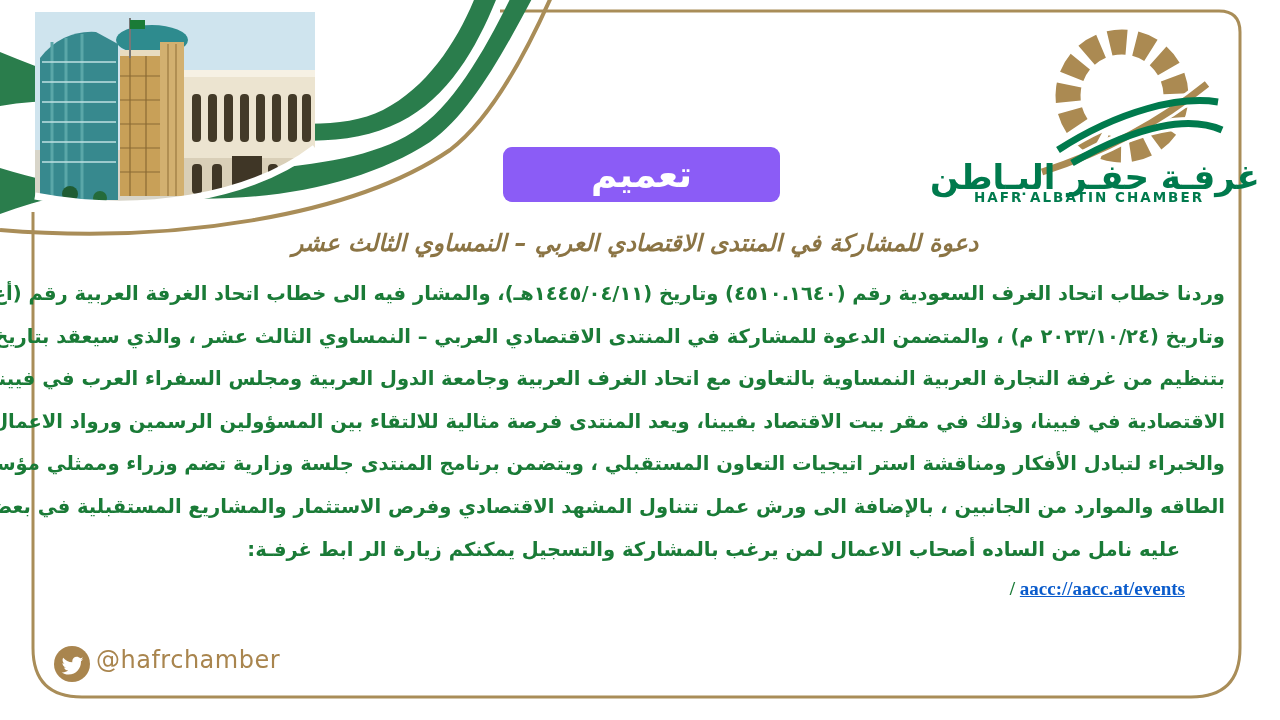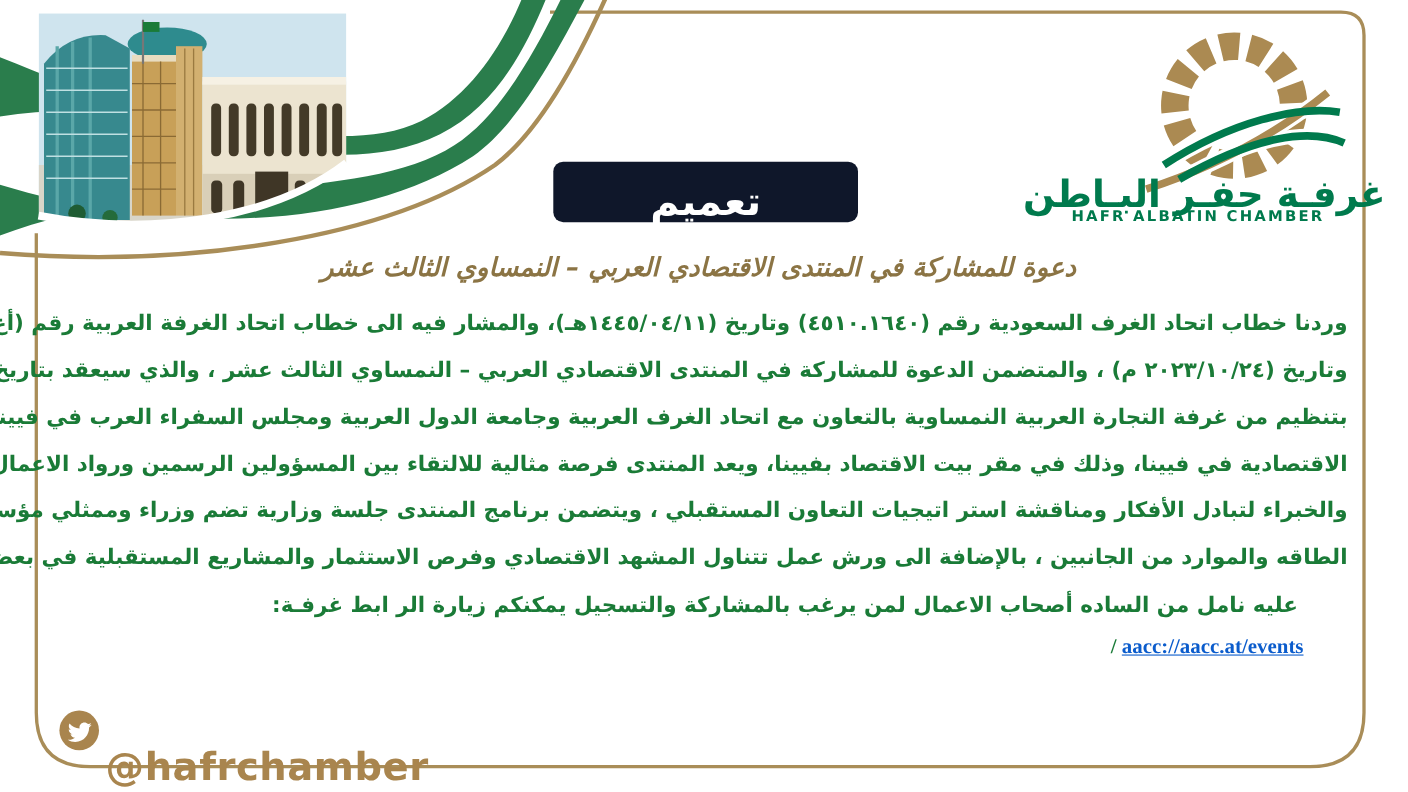--- a/index.html
+++ b/index.html
@@ -1,21 +1,21 @@
 <!DOCTYPE html>
 <html lang="ar"><head>
 <meta charset="utf-8">
 <style>
   html,body{margin:0;padding:0;background:#ffffff;}
   .page{position:relative;width:1280px;height:720px;background:#ffffff;overflow:hidden;
         font-family:"DejaVu Sans", sans-serif;}
   .deco{position:absolute;inset:0;width:1280px;height:720px;pointer-events:none;}
 
-  .stamp{position:absolute;left:503px;top:147px;width:277px;height:55px;background:#0f172a;
-         border-radius:9px;display:flex;align-items:flex-end;justify-content:center;}
+  .stamp{position:absolute;left:503px;top:147px;width:277px;height:55px;background:#8b5cf6;
+         border-radius:9px;display:flex;align-items:center;justify-content:center;}
   .stamp-label{color:#ffffff;font-size:36px;font-weight:bold;line-height:1;}
 
   .logo-ar{position:absolute;left:930px;top:157px;width:276px;text-align:center;
            color:#007a4d;font-size:34px;font-weight:bold;white-space:nowrap;}
   .logo-en{position:absolute;left:974px;top:189px;width:296px;text-align:left;
            color:#007a4d;font-size:13.5px;font-weight:700;letter-spacing:2px;white-space:nowrap;}
 
   .heading{position:absolute;left:60px;top:229px;width:1150px;text-align:center;
            color:#8b7444;font-size:23.5px;font-weight:bold;direction:rtl;font-style:italic;}
 
@@ -24,22 +24,22 @@
   .bline{height:42.6px;line-height:42.6px;white-space:nowrap;
          text-align:justify;text-align-last:justify;}
   .bline.last{text-align:right;text-align-last:right;padding-left:0;padding-right:45px;}
 
   .linkline{position:absolute;left:118px;top:574px;width:1107px;height:30px;line-height:30px;
             direction:ltr;text-align:right;padding-right:0;box-sizing:border-box;}
   .linkline .inner{margin-right:40px;font-family:"Liberation Serif", serif;font-size:19px;font-weight:bold;}
   .slash{color:#1a7b37;text-decoration:none;}
   .url{color:#0b5ccc;text-decoration:underline;}
 
-  .handle{position:absolute;left:96px;top:646px;color:#a9854e;font-size:35px;
-          font-weight:700;letter-spacing:0.5px;margin-top:32px;}
+  .handle{position:absolute;left:96px;top:646px;color:#a9854e;font-size:24px;
+          font-weight:400;letter-spacing:0.5px;}
 </style>
 </head>
 <body>
 
 <div class="page">
 
   <svg class="deco" viewBox="0 0 1280 720">
 
     <path d="M 500,11 H 1219 Q 1240,11 1240,32 V 648 Q 1240,697 1191,697 H 82 Q 33,697 33,648 V 212" fill="none" stroke="#a98d58" stroke-width="3"></path>
 

